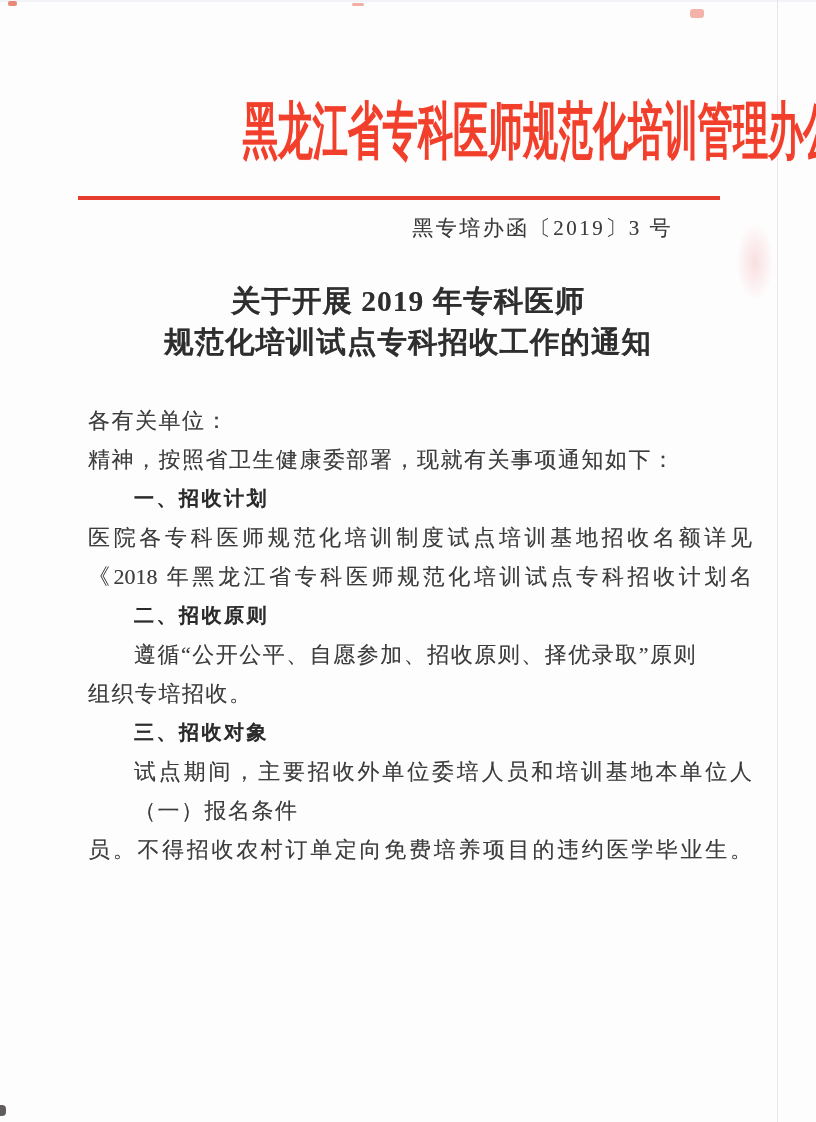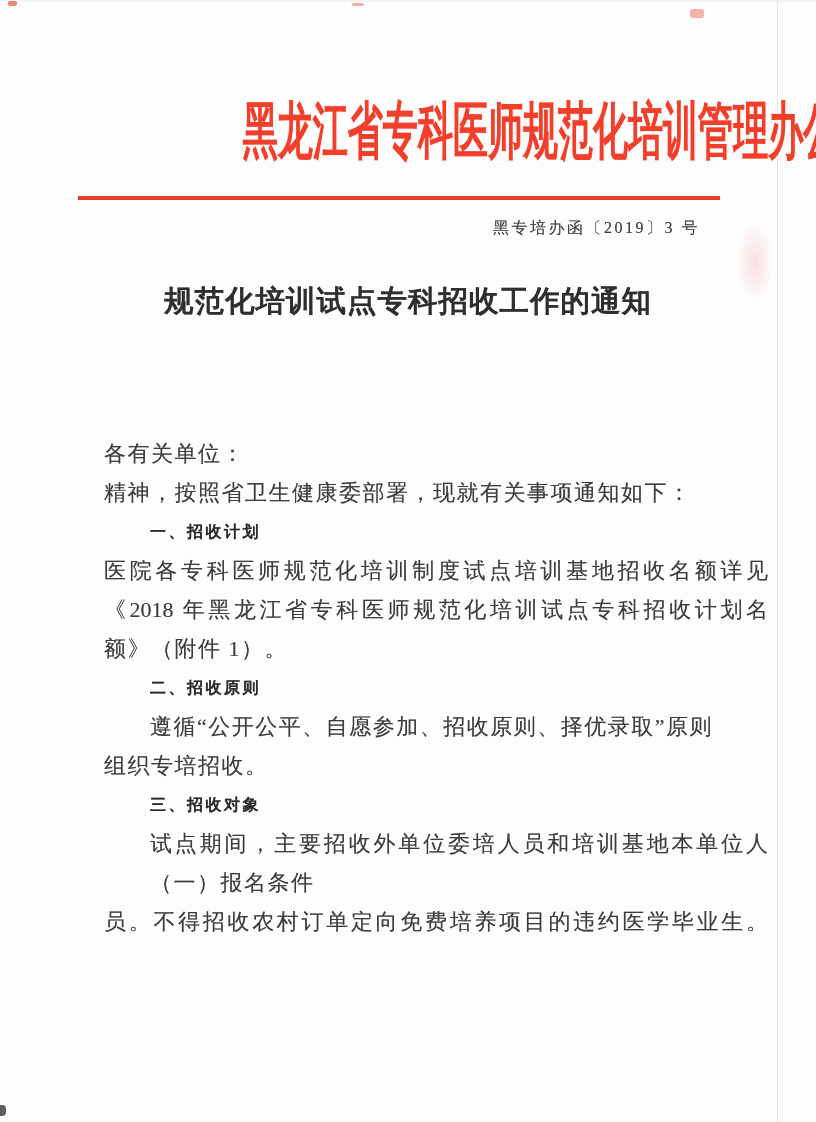--- a/index.html
+++ b/index.html
@@ -26,63 +26,62 @@
     display:inline-block;
     transform:scaleX(0.565);
     transform-origin:center center;
   }
   .red-rule{
     position:absolute;top:196px;left:78px;
     width:642px;height:4px;
     background:#e63c2d;
   }
   .doc-number{
-    position:absolute;top:213px;right:116px;
-    font-size:16px;line-height:30px;
+    position:absolute;top:213px;right:143px;
+    font-size:21px;line-height:30px;
     letter-spacing:2.5px;
     color:#3b3b3b;
     text-shadow:0 0 .5px rgba(60,60,60,.4);
   }
   
   .doc-title{
     position:absolute;top:281px;left:0;right:0;
     text-align:center;
     font-weight:bold;
     color:#2e2e2e;
     font-size:29.5px;line-height:41px;
     letter-spacing:1px;
     text-shadow:0 0 .5px rgba(45,45,45,.45);
   }
   
   .body-text{
-    position:absolute;top:401px;left:104px;
+    position:absolute;top:401px;left:88px;
     width:664px;
     color:#3d3d3d;
     font-size:22px;
     text-shadow:0 0 .5px rgba(60,60,60,.45);
-    margin-top:33px;
   }
   .line{
     height:39px;line-height:39px;
     letter-spacing:1.5px;
     white-space:nowrap;
   }
   .line.fill{
     white-space:normal;
     text-align:justify;
     text-align-last:justify;
     letter-spacing:0;
   }
   .line.indent{padding-left:46px;}
   .line.fill.indent{padding-left:46px;}
   .line.heading{
     font-family:"Liberation Sans","DejaVu Sans",sans-serif;
     font-weight:bold;
     color:#2b2b2b;
-    font-size:16px;
+    font-size:20px;
     letter-spacing:2.5px;
     text-shadow:0 0 .5px rgba(40,40,40,.5);
   }
   
   .top-edge{position:absolute;top:0;left:0;width:100%;height:2px;background:#eef0f4;opacity:.8;}
   .right-edge{position:absolute;top:0;right:38px;width:1px;height:100%;background:#e6e6ea;}
   .speck-red-tl{position:absolute;top:1px;left:8px;width:9px;height:5px;background:#e0614d;opacity:.75;border-radius:2px;}
   .speck-red-tc{position:absolute;top:3px;left:352px;width:12px;height:3px;background:#e8705c;opacity:.55;border-radius:2px;}
   .speck-red-tr{position:absolute;top:9px;left:690px;width:14px;height:9px;background:#ea6a55;opacity:.5;border-radius:3px;}
   .speck-dark-bl{position:absolute;bottom:6px;left:0;width:6px;height:11px;background:#44413f;opacity:.85;border-radius:0 4px 4px 0;}
@@ -102,30 +101,30 @@
   <div class="speck-dark-bl"></div>
   <div class="smudge-pink"></div>
 
   <div class="org-title">
     <span class="condense">黑龙江省专科医师规范化培训管理办公室</span>
   </div>
   <div class="red-rule"></div>
   <div class="doc-number">黑专培办函〔2019〕3 号</div>
 
   <div class="doc-title">
+    <div>关于开展 2019 年专科医师</div>
     <div>规范化培训试点专科招收工作的通知</div>
   </div>
 
   <div class="body-text">
     <div class="line">各有关单位：</div>
     <div class="line">精神，按照省卫生健康委部署，现就有关事项通知如下：</div>
     <div class="line heading indent">一、招收计划</div>
     <div class="line fill">医院各专科医师规范化培训制度试点培训基地招收名额详见</div>
     <div class="line fill">《2018 年黑龙江省专科医师规范化培训试点专科招收计划名</div>
-    <div class="line">额》（附件 1）。</div>
     <div class="line heading indent">二、招收原则</div>
     <div class="line indent">遵循“公开公平、自愿参加、招收原则、择优录取”原则</div>
     <div class="line">组织专培招收。</div>
     <div class="line heading indent">三、招收对象</div>
     <div class="line fill indent">试点期间，主要招收外单位委培人员和培训基地本单位人</div>
     <div class="line indent">（一）报名条件</div>
     <div class="line fill">员。不得招收农村订单定向免费培养项目的违约医学毕业生。</div>
   </div>
 
 </div>

